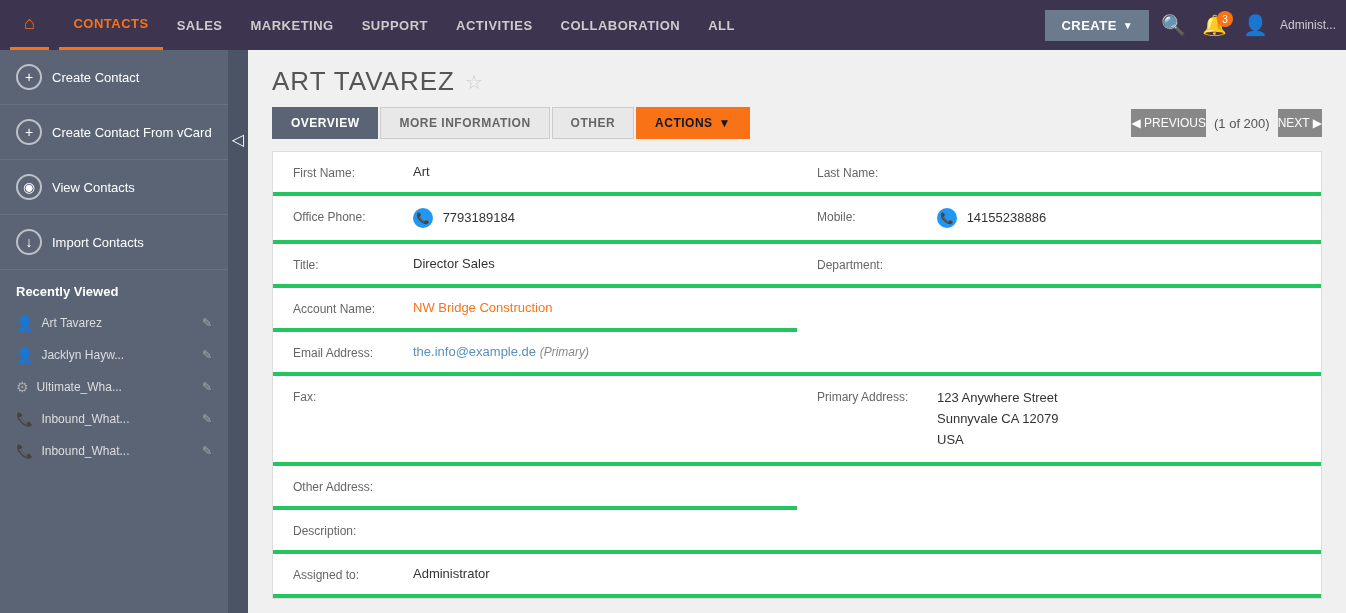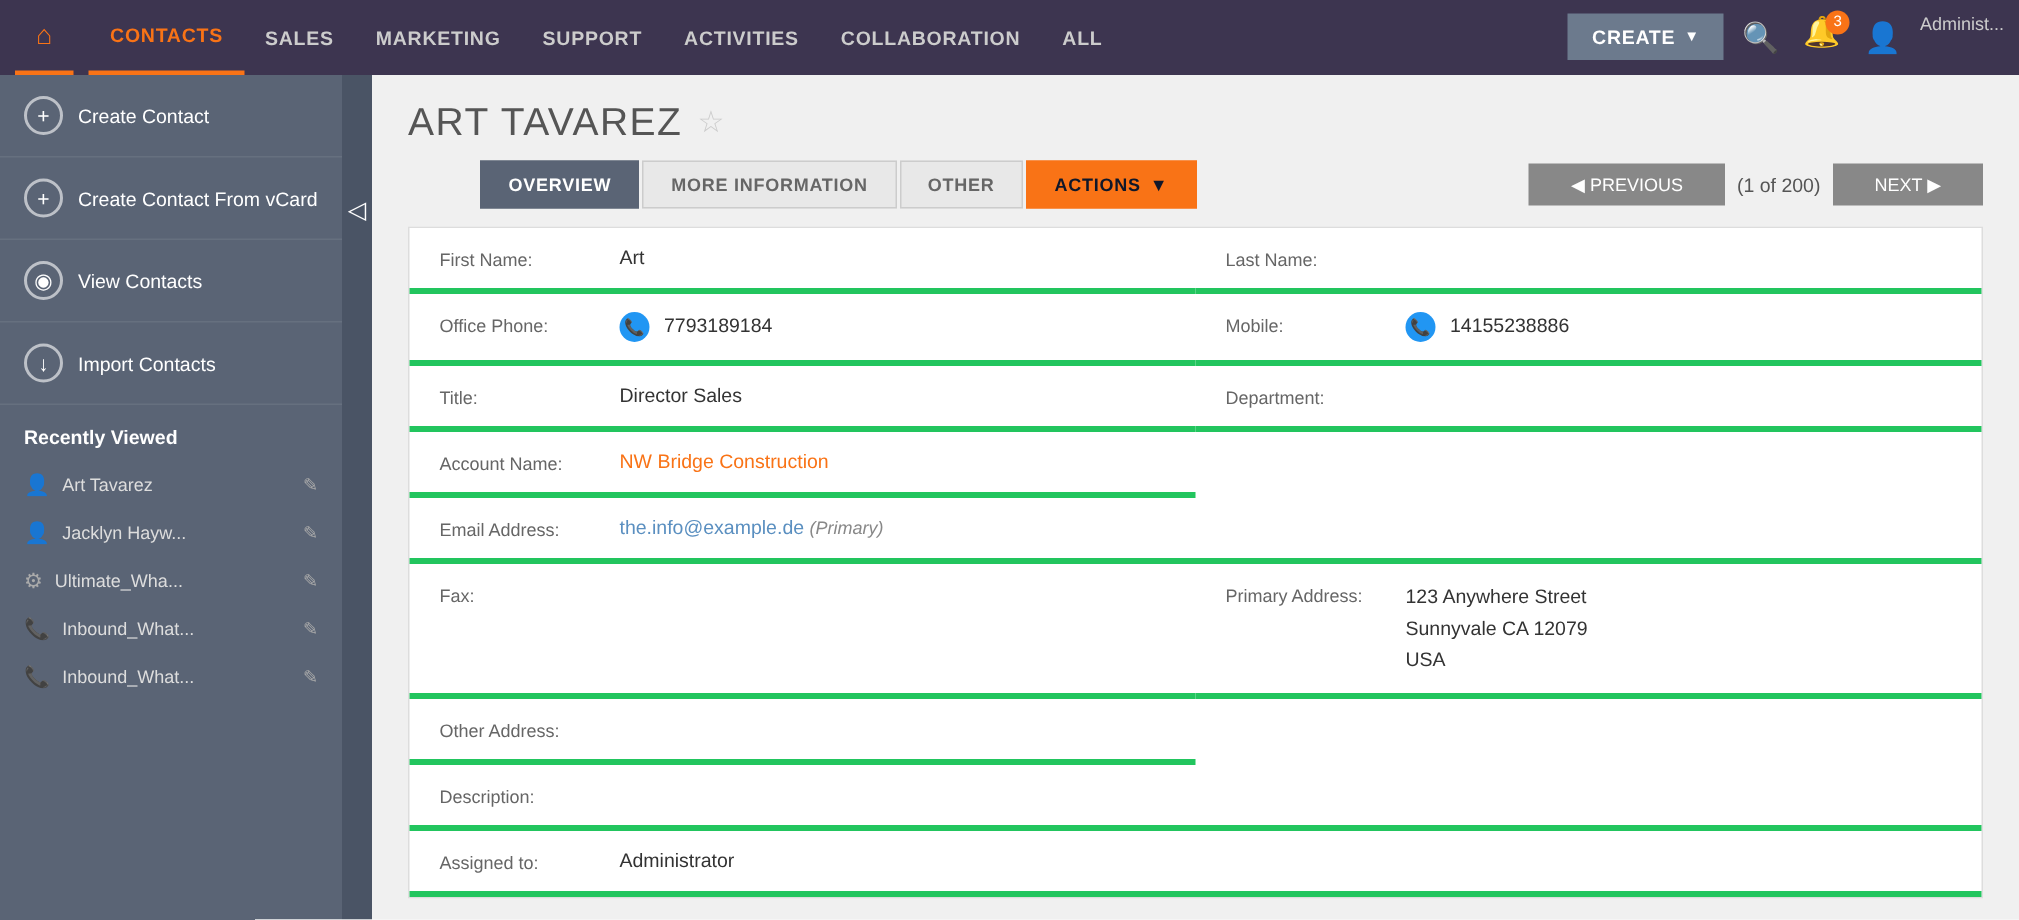--- a/index.html
+++ b/index.html
@@ -31,21 +31,21 @@
       padding: 0 14px;
       height: 50px;
       display: flex;
       align-items: center;
       cursor: pointer;
       letter-spacing: 0.5px;
     }
     .nav-item.active { color: #f97316; border-bottom: 3px solid #f97316; }
     .nav-right {
       display: flex;
-      align-items: flex-start;
+      align-items: center;
       gap: 8px;
     }
     .create-btn {
       background: #6c7a8d;
       color: white;
       border: none;
       padding: 8px 16px;
       font-size: 13px;
       font-weight: bold;
       cursor: pointer;
@@ -181,21 +181,20 @@
       cursor: pointer;
     }
 
     
     .tabs-bar {
       display: flex;
       align-items: center;
       padding: 10px 24px 0;
       background: #f0f0f0;
       justify-content: space-between;
-      margin-left: 48px;
     }
     .tabs-left {
       display: flex;
       gap: 2px;
     }
     .tab {
       padding: 8px 18px;
       font-size: 12px;
       font-weight: bold;
       cursor: pointer;
@@ -219,21 +218,21 @@
     }
     .tabs-right {
       display: flex;
       align-items: center;
       gap: 8px;
     }
     .prev-btn, .next-btn {
       background: #888;
       color: white;
       border: none;
-      padding: 7px 28px;
+      padding: 7px 0;
       font-size: 12px;
       cursor: pointer;
       display: flex;
       align-items: center;
       gap: 4px;
     }
     .pagination-info {
       font-size: 13px;
       color: #555;
     }

